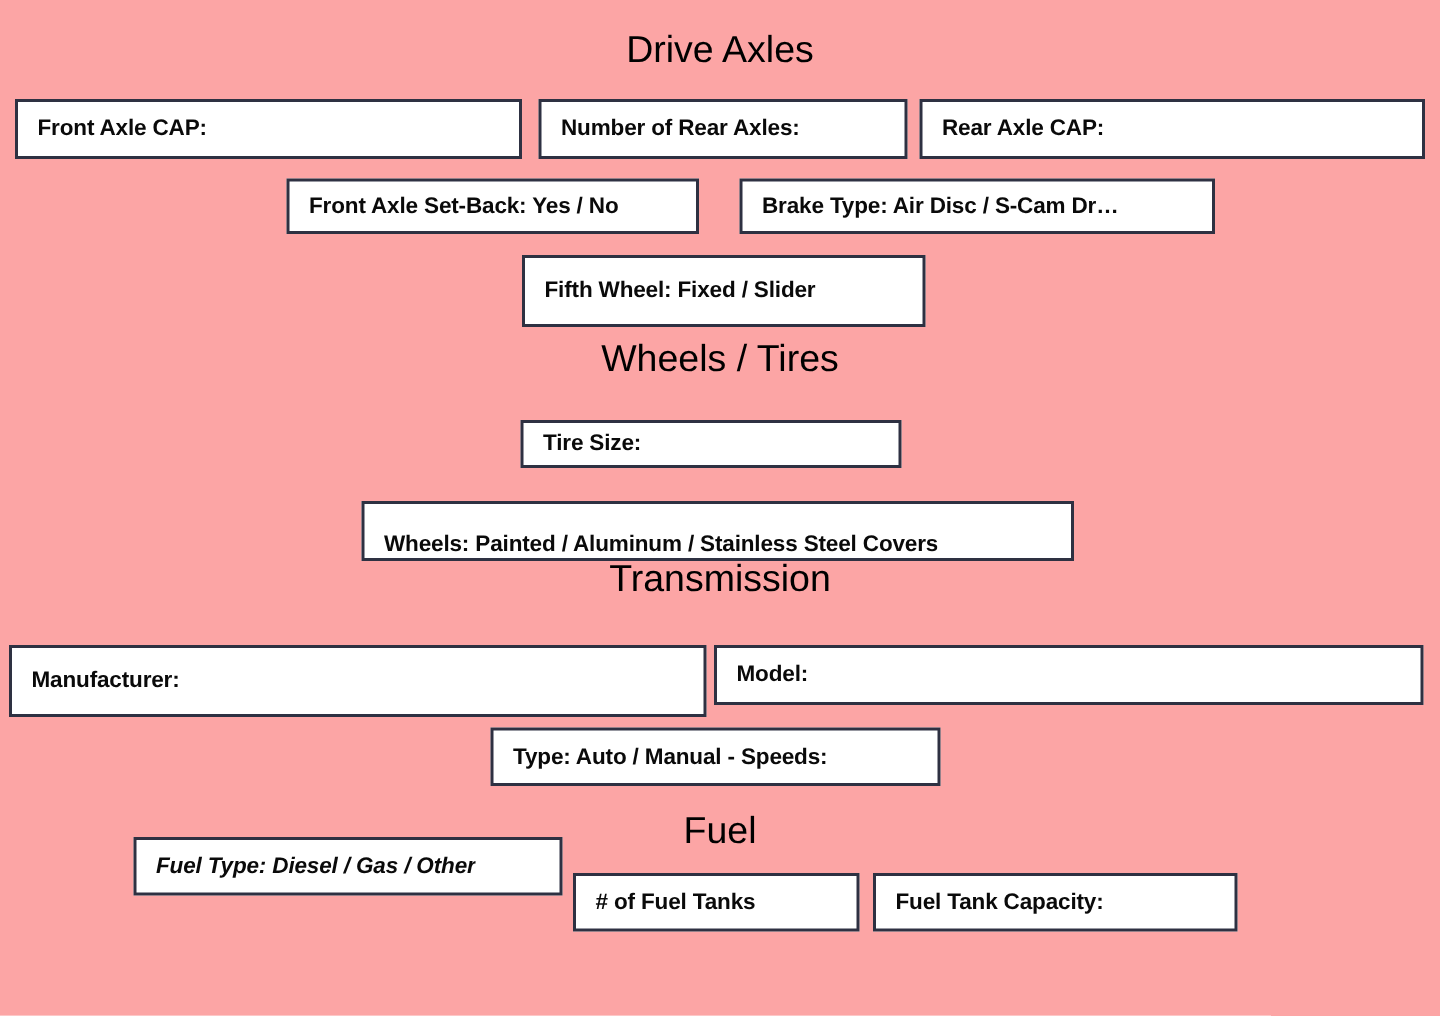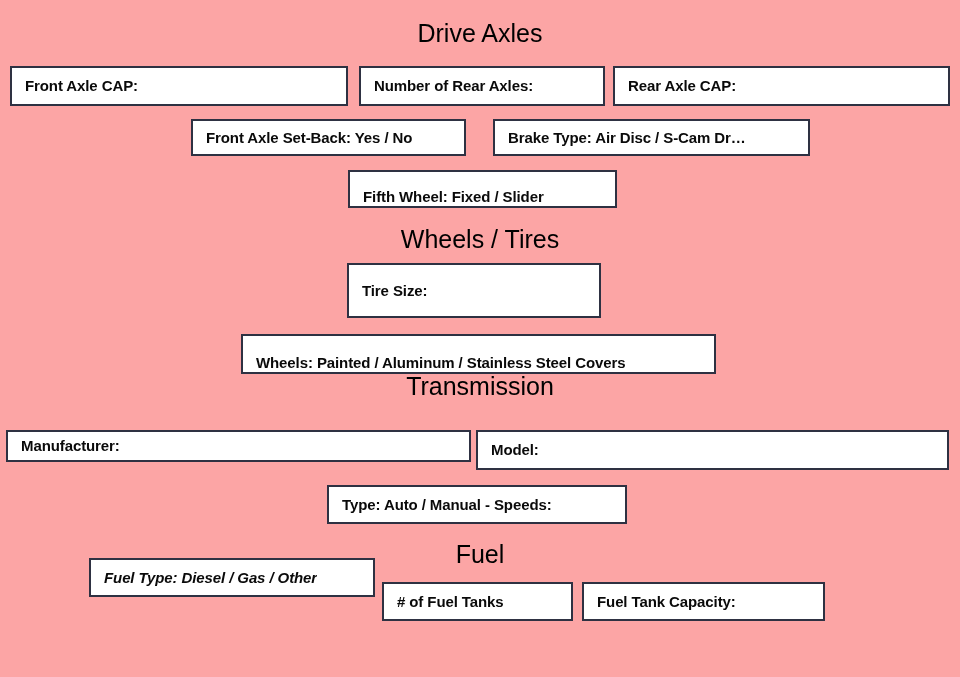--- a/index.html
+++ b/index.html
@@ -78,37 +78,37 @@
   </div>
 
   <div class="field" style="left:613px; top:66px; width:337px; height:40px;">
     <span class="label">Rear Axle CAP:</span>
   </div>
 
   <div class="field" style="left:493px; top:119px; width:317px; height:37px;">
     <span class="label">Brake Type: Air Disc / S-Cam Dr…</span>
   </div>
 
-  <div class="field" style="left:348px; top:170px; width:269px; height:38px;align-items:flex-end;">
+  <div class="field" style="left:348px; top:170px; width:269px; height:48px;">
     <span class="label">Fifth Wheel: Fixed / Slider</span>
   </div>
 
   <div class="section-title" style="top:224px;">Wheels / Tires</div>
 
-  <div class="field" style="left:347px; top:263px; width:254px; height:55px;">
+  <div class="field" style="left:347px; top:280px; width:254px; height:32px;">
     <span class="label">Tire Size:</span>
   </div>
 
   <div class="field" style="left:241px; top:334px; width:475px; height:40px;align-items:flex-end;">
     <span class="label">Wheels: Painted / Aluminum / Stainless Steel Covers</span>
   </div>
 
   <div class="section-title" style="top:371px;">Transmission</div>
 
-  <div class="field" style="left:6px; top:430px; width:465px; height:32px;">
+  <div class="field" style="left:6px; top:430px; width:465px; height:48px;">
     <span class="label">Manufacturer:</span>
   </div>
 
   <div class="field" style="left:327px; top:485px; width:300px; height:39px;">
     <span class="label">Type: Auto / Manual - Speeds:</span>
   </div>
 
   <div class="field" style="left:476px; top:430px; width:473px; height:40px;">
     <span class="label">Model:</span>
   </div>

